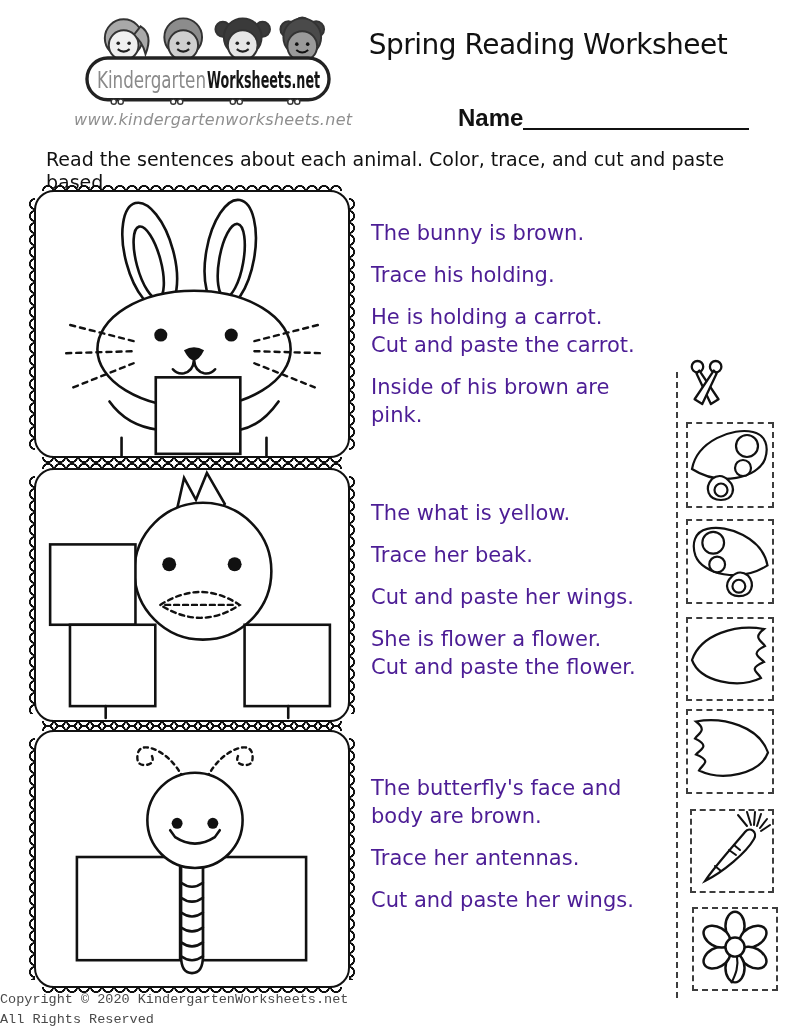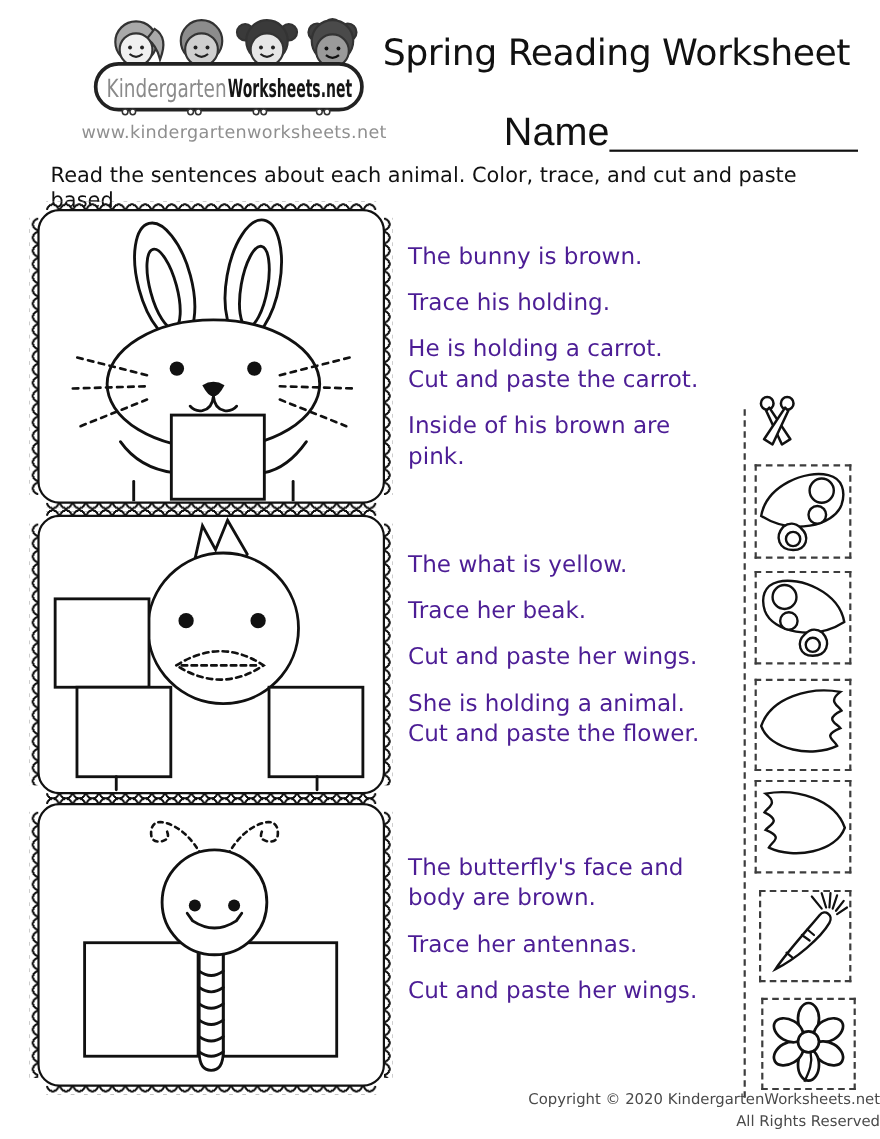--- a/index.html
+++ b/index.html
@@ -2,25 +2,25 @@
 <html><head>
 <meta charset="utf-8">
 <style>
   html,body{margin:0;padding:0;background:#fff;}
   .page{position:relative;width:800px;height:1035px;background:#fff;overflow:hidden;
         font-family:"DejaVu Sans",sans-serif;color:#111;}
 
   
   .logo-svg{position:absolute;left:84px;top:14px;width:248px;height:100px;}
   .logo-url{position:absolute;left:74px;top:110px;width:268px;text-align:center;
-            font-size:16px;color:#8f8f8f;letter-spacing:.3px;}
-  .title{position:absolute;left:348px;top:28px;width:400px;margin:0;
-         font-size:33px;font-weight:400;letter-spacing:-.5px;white-space:nowrap;}
+            font-size:16px;color:#8f8f8f;letter-spacing:.3px;font-style:italic;}
+  .title{position:absolute;left:348px;top:28px;width:400px;margin:0;text-align:center;
+         font-size:28px;font-weight:400;letter-spacing:-.5px;white-space:nowrap;}
   .name-row{position:absolute;left:458px;top:102px;display:flex;align-items:flex-end;}
-  .name-label{font-family:"Liberation Sans",sans-serif;font-size:36px;line-height:1;}
+  .name-label{font-family:"Liberation Sans",sans-serif;font-size:24px;line-height:1;font-weight:bold;}
   .name-line{display:inline-block;width:226px;height:26px;border-bottom:2.2px solid #111;}
   .instructions{position:absolute;left:42px;top:144px;width:720px;margin:4px;
                 font-size:19px;line-height:1.22;white-space:pre-line;}
 
   
   .panel{position:absolute;left:34px;width:316px;}
   .panel.p1{top:190px;height:268px;}
   .panel.p2{top:468px;height:254px;}
   .panel.p3{top:730px;height:258px;}
   .panel-inner{position:absolute;inset:0;border:2.6px solid #111;border-radius:20px;
@@ -45,22 +45,22 @@
   .scissors svg{width:100%;height:100%;display:block;}
   .piece{position:absolute;border:2.4px dashed #3d3d3d;box-sizing:border-box;background:#fff;}
   .piece svg{width:100%;height:100%;display:block;}
   .piece.b1{left:686px;top:422px;width:88px;height:86px;}
   .piece.b2{left:686px;top:519px;width:88px;height:85px;}
   .piece.b3{left:686px;top:617px;width:88px;height:84px;}
   .piece.b4{left:686px;top:709px;width:88px;height:85px;}
   .piece.b5{left:690px;top:809px;width:84px;height:84px;}
   .piece.b6{left:692px;top:907px;width:86px;height:84px;}
 
-  .footer{position:absolute;left:0;top:990px;width:800px;text-align:right;
-          font-size:13.5px;color:#4a4a4a;line-height:1.5;}
+  .footer{position:absolute;left:0;top:990px;width:800px;text-align:left;
+          font-size:13.5px;color:#4a4a4a;line-height:1.5;font-family:Liberation Mono, monospace;}
   svg text{font-family:"DejaVu Sans",sans-serif;}
 </style>
 </head>
 <body>
 
 <div class="page">
 
   <svg class="logo-svg" viewBox="0 0 250 100">
     <g stroke="#333" stroke-width="2">
 
@@ -219,21 +219,21 @@
     <p>Trace his holding.</p>
     <p>He is holding a carrot.
 Cut and paste the carrot.</p>
     <p>Inside of his brown are
 pink.</p>
   </div>
   <div class="stc g2">
     <p>The what is yellow.</p>
     <p>Trace her beak.</p>
     <p>Cut and paste her wings.</p>
-    <p>She is holding a animal.
+    <p>She is flower a flower.
 Cut and paste the flower.</p>
   </div>
   <div class="stc g3">
     <p>The butterfly's face and
 body are brown.</p>
     <p>Trace her antennas.</p>
     <p>Cut and paste her wings.</p>
   </div>
 
   <div class="cutline"></div>

